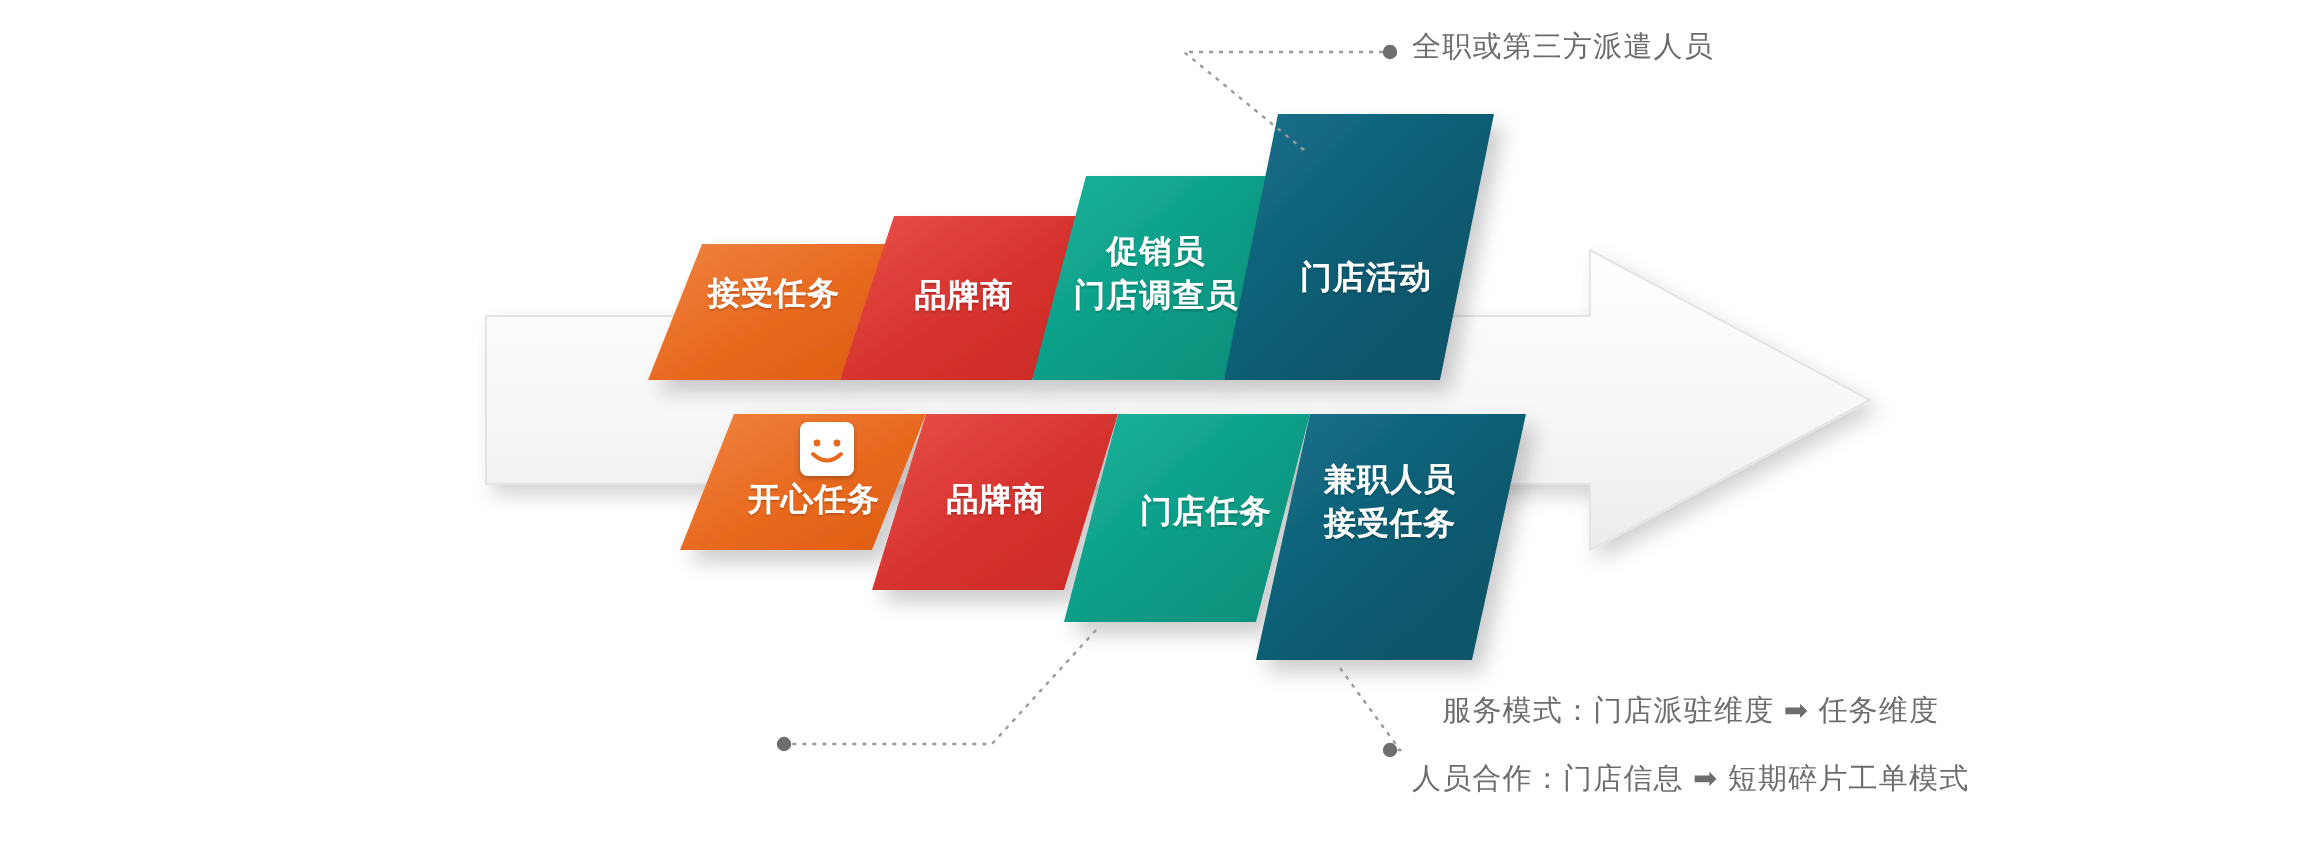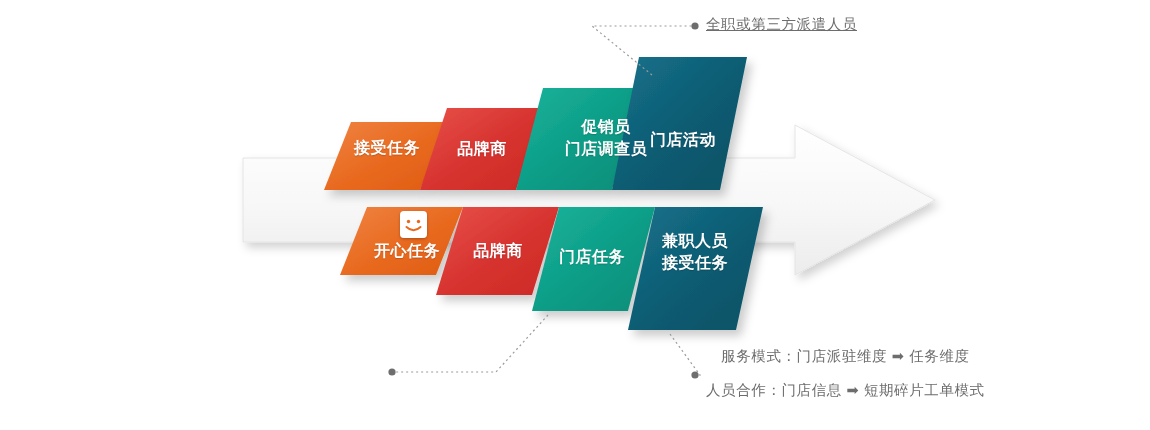--- a/index.html
+++ b/index.html
@@ -106,47 +106,47 @@
   </svg>
 
   <div class="shape-label" style="left:342px;top:137px;width:90px;">
     <div>接受任务</div>
   </div>
 
   <div class="shape-label" style="left:437px;top:138px;width:90px;">
     <div>品牌商</div>
   </div>
 
-  <div class="shape-label" style="left:554px;top:116px;width:104px;">
+  <div class="shape-label" style="left:526px;top:116px;width:104px;">
     <div>促销员</div>
     <div>门店调查员</div>
   </div>
 
   <div class="shape-label" style="left:635px;top:129px;width:96px;">
     <div>门店活动</div>
   </div>
 
   <div class="shape-label" style="left:358px;top:240px;width:98px;">
     <div>开心任务</div>
   </div>
 
   <div class="shape-label" style="left:452px;top:240px;width:92px;">
     <div>品牌商</div>
   </div>
 
-  <div class="shape-label" style="left:544px;top:246px;width:96px;">
+  <div class="shape-label" style="left:544px;top:246px;width:96px;padding-left:11px;">
     <div>门店任务</div>
   </div>
 
   <div class="shape-label" style="left:643px;top:230px;width:104px;">
     <div>兼职人员</div>
     <div>接受任务</div>
   </div>
 
-  <div class="anno anno-right" style="top:24px;transform:translateY(-50%);text-decoration:underline;">
+  <div class="anno anno-right" style="top:24px;transform:translateY(-50%);">
     <div>全职或第三方派遣人员</div>
   </div>
 
 
   <div class="anno anno-right" style="top:344px;text-align:center;">
     <div>服务模式：门店派驻维度 ➡ 任务维度</div>
     <div style="margin-top:10px;">人员合作：门店信息 ➡ 短期碎片工单模式</div>
   </div>
 
 </div>

